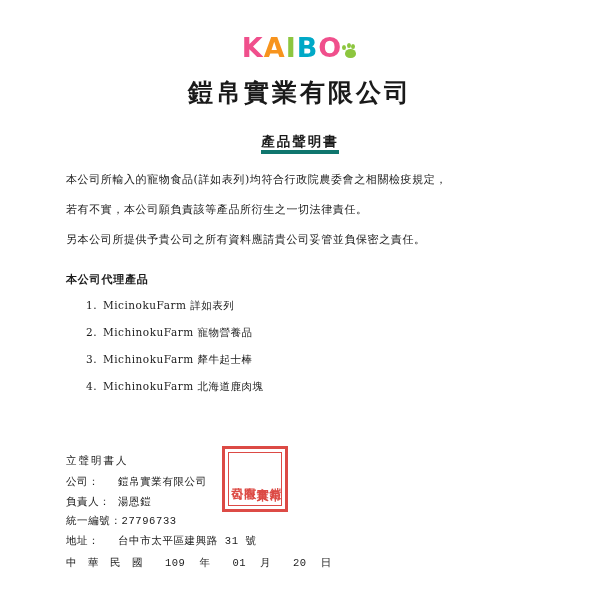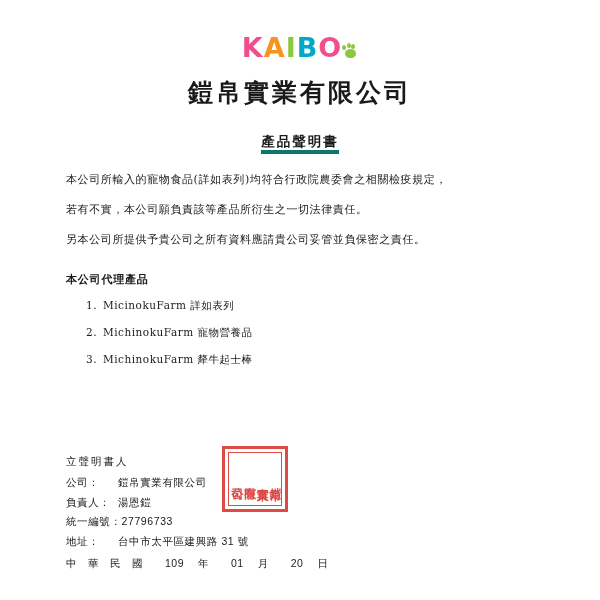--- a/index.html
+++ b/index.html
@@ -123,21 +123,21 @@
   }
 
   
   .sign-block {
     position: absolute;
     left: 66px;
     top: 452px;
     font-size: 10.5px;
     letter-spacing: 0.6px;
     line-height: 1.85;
-    font-family: Liberation Sans, sans-serif;
+    font-family: Liberation Mono, monospace;
   }
   .sign-title {
     letter-spacing: 2px;
     margin-bottom: 2px;
   }
   .sign-row .lbl {
     display: inline-block;
     min-width: 52px;
   }
   .date-row {
@@ -200,20 +200,21 @@
   <p class="para">本公司所輸入的寵物食品(詳如表列)均符合行政院農委會之相關檢疫規定，</p>
   <p class="para">若有不實，本公司願負責該等產品所衍生之一切法律責任。</p>
   <p class="para">另本公司所提供予貴公司之所有資料應請貴公司妥管並負保密之責任。</p>
 
   <div class="section-head">本公司代理產品</div>
 
   <ul class="prod-list">
     <li><span class="num">1.</span><span>MicinokuFarm 詳如表列</span></li>
     <li><span class="num">2.</span><span>MichinokuFarm 寵物營養品</span></li>
     <li><span class="num">3.</span><span>MichinokuFarm 犛牛起士棒</span></li>
+    <li><span class="num">4.</span><span>MichinokuFarm 北海道鹿肉塊</span></li>
   </ul>
 
   <div class="sign-block">
     <div class="sign-title">立聲明書人</div>
     <div class="sign-row"><span class="lbl">公司：</span><span>鎧帛實業有限公司</span></div>
     <div class="sign-row"><span class="lbl">負責人：</span><span>湯恩鎧</span></div>
     <div class="sign-row"><span class="lbl">統一編號：</span><span>27796733</span></div>
     <div class="sign-row"><span class="lbl">地址：</span><span>台中市太平區建興路 31 號</span></div>
     <div class="date-row">
       <span>中　華　民　國</span><span class="gap"></span><span>109</span><span class="sp"></span><span>年</span><span class="gap"></span><span>01</span><span class="sp"></span><span>月</span><span class="gap"></span><span>20</span><span class="sp"></span><span>日</span>

